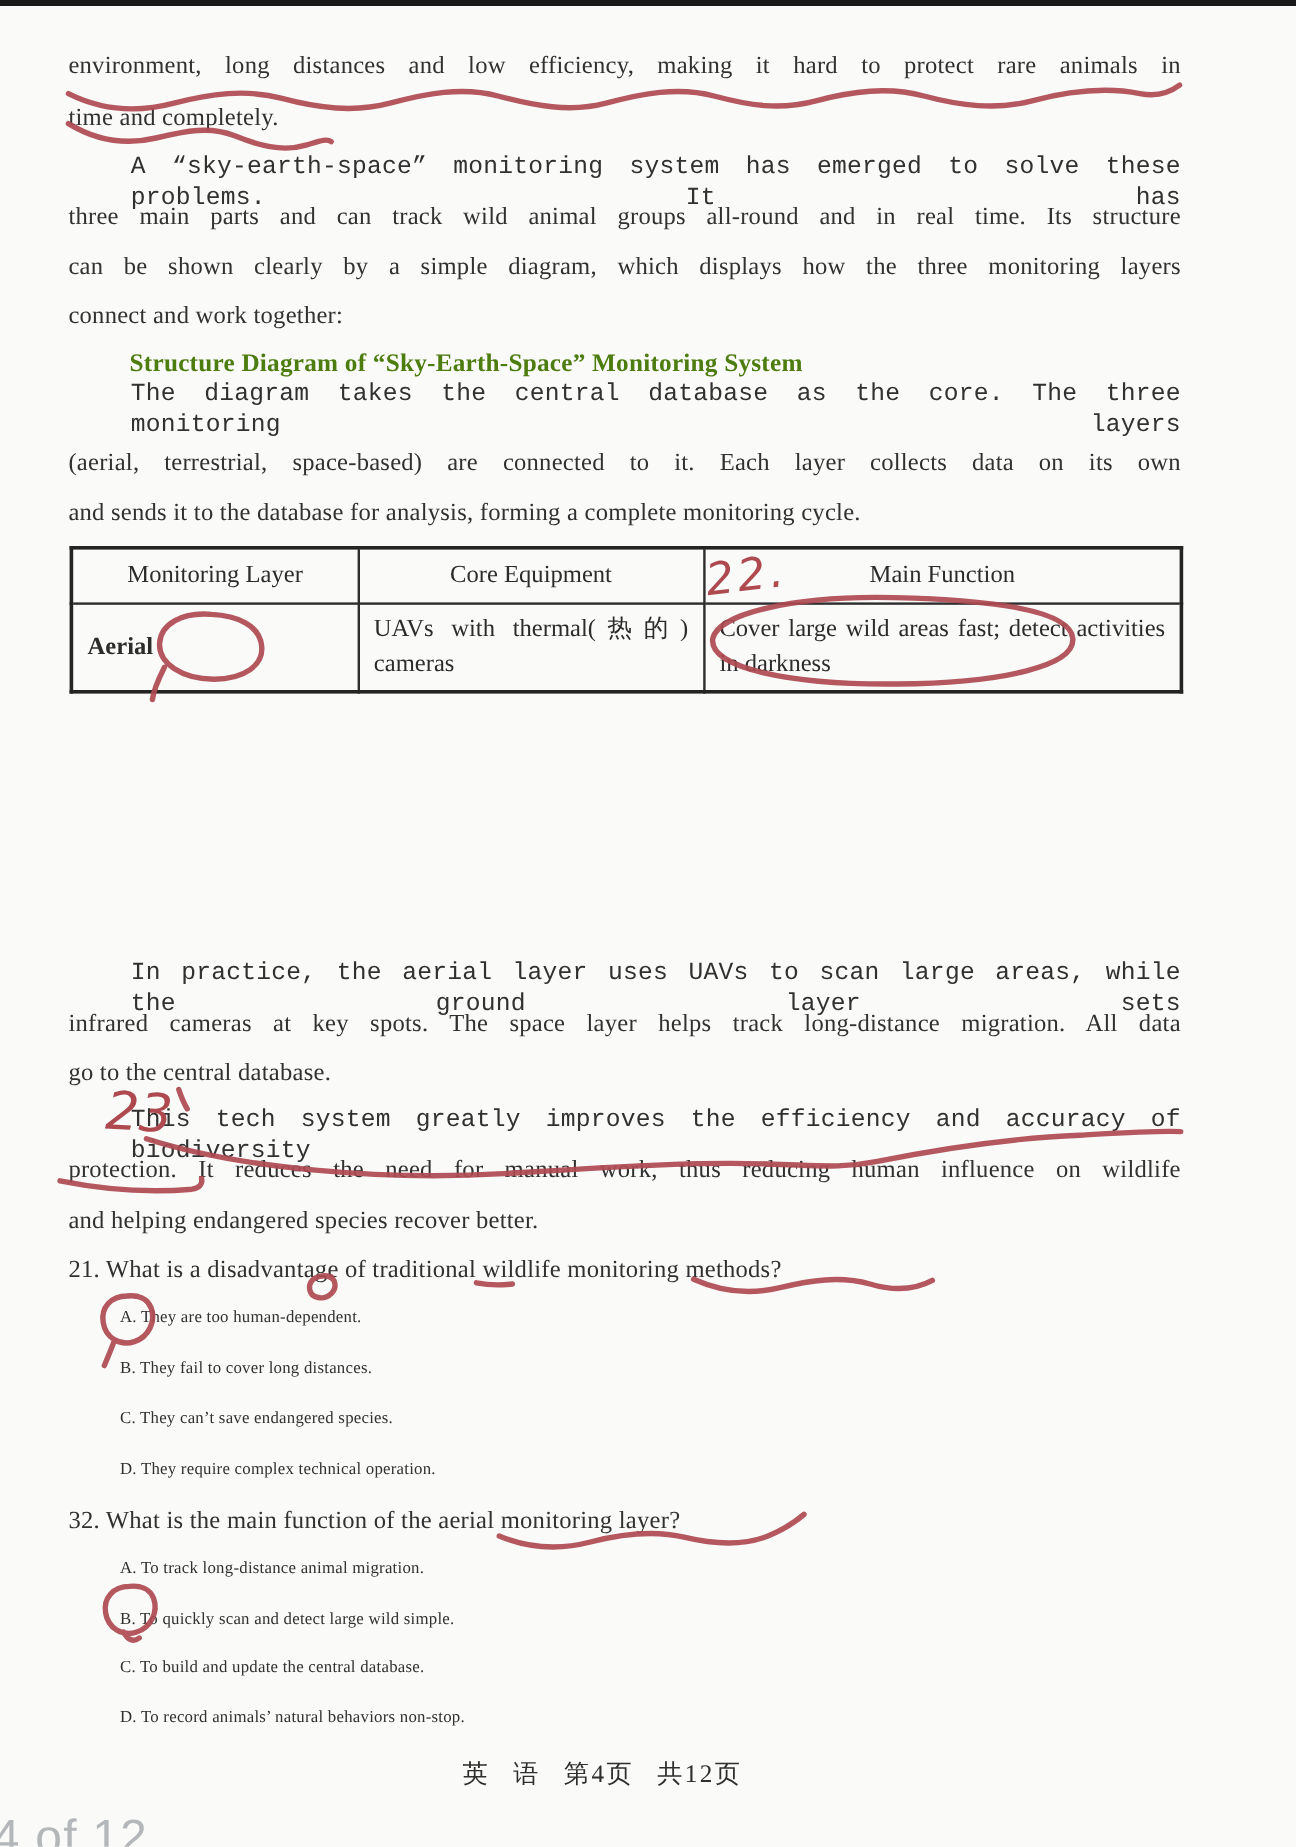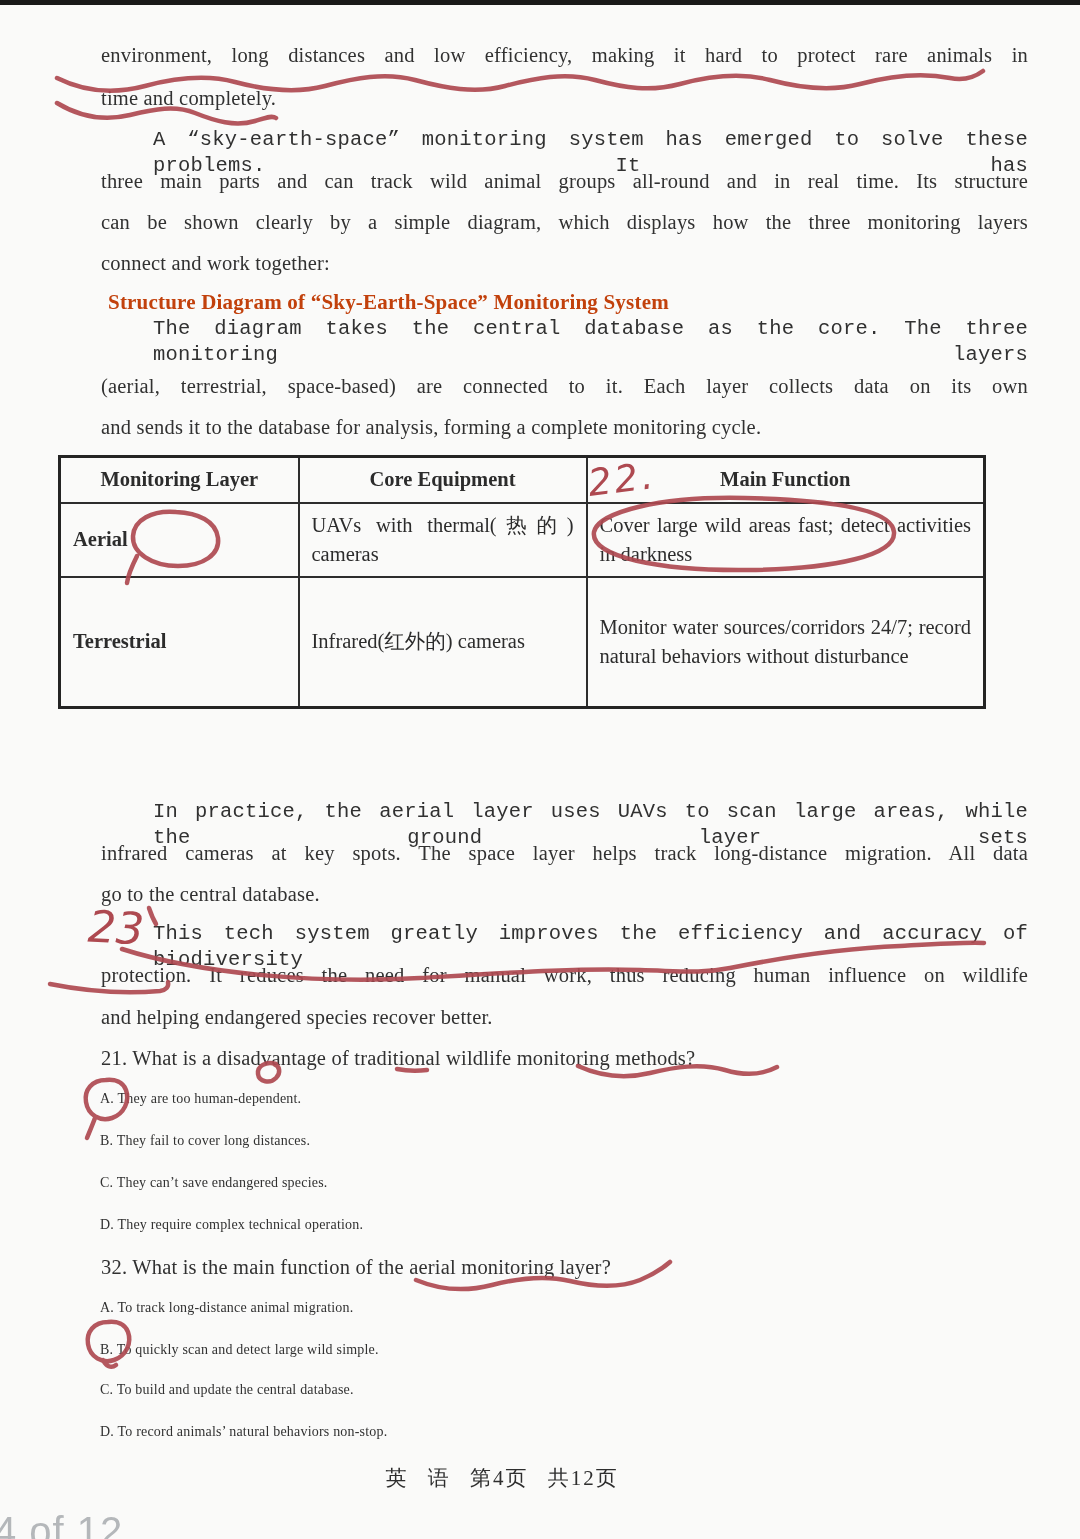--- a/index.html
+++ b/index.html
@@ -6,43 +6,42 @@
   body{
     width:1080px;height:1539px;position:relative;overflow:hidden;
     background:#fafaf9;color:#313131;
     font-family:"Liberation Serif","DejaVu Serif",serif;
   }
   .topstrip{position:absolute;top:0;left:0;width:1080px;height:5px;background:#191919;}
   .ln{
     position:absolute;left:57px;width:927px;box-sizing:border-box;
     font-size:20.5px;line-height:26px;white-space:normal;
     letter-spacing:0.2px;
-    margin-left:44px;
   }
   .j{text-align:justify;text-align-last:justify;}
   .ind{padding-left:52px;font-family:Liberation Mono, monospace;}
   .ttl{
     position:absolute;left:108px;font-size:21px;font-weight:bold;
-    letter-spacing:0.2px;color:#c2410c;
+    letter-spacing:0.2px;color:#4d7c0f;
   }
   .opt{
     position:absolute;left:100px;font-size:14px;line-height:26px;
     letter-spacing:0.2px;white-space:nowrap;
   }
   table.mon{
     position:absolute;left:58px;top:455px;width:925px;
     border-collapse:collapse;table-layout:fixed;
     font-size:20.5px;color:#2c2c2c;
   }
   table.mon td,table.mon th{
     border:2px solid #2d2d2d;padding:6px 12px;vertical-align:middle;
     line-height:29px;
   }
   table.mon{border:3px solid #242424;}
-  th.hd{font-weight:bold;text-align:center;font-size:20.5px;padding:4px 6px;}
+  th.hd{font-weight:normal;text-align:center;font-size:20.5px;padding:4px 6px;}
   td.layer{font-weight:bold;}
   td.body-cell{text-align:justify;}
   .footer{
     position:absolute;left:0;top:1464px;width:1004px;text-align:center;
     font-size:21px;color:#2e2e2e;word-spacing:12px;letter-spacing:2px;
   }
   .viewer-ind{
     position:absolute;left:-6px;top:1509px;
     font-family:"Liberation Sans","DejaVu Sans",sans-serif;
     font-size:40px;color:#b4b7ba;letter-spacing:1px;
@@ -85,25 +84,20 @@
   <tbody>
       <tr style="height:46px">
     <th class="hd">Monitoring Layer</th>
     <th class="hd">Core Equipment</th>
     <th class="hd">Main Function</th>
   </tr>
   <tr style="height:74px">
     <td class="layer">Aerial</td>
     <td class="body-cell">UAVs with thermal(热的) cameras</td>
     <td class="body-cell">Cover large wild areas fast; detect activities in darkness</td>
-  </tr>
-  <tr style="height:131px">
-    <td class="layer">Terrestrial</td>
-    <td class="body-cell">Infrared(红外的) cameras</td>
-    <td class="body-cell">Monitor water sources/corridors 24/7; record natural behaviors without disturbance</td>
   </tr>
 </tbody>
   </table>
 
 <div class="ln j ind" style="top:799px">In practice, the aerial layer uses UAVs to scan large areas, while the ground layer sets</div>
 <div class="ln j" style="top:840px">infrared cameras at key spots. The space layer helps track long-distance migration. All data</div>
 <div class="ln" style="top:881px">go to the central database.</div>
 
 <div class="ln j ind" style="top:921px">This tech system greatly improves the efficiency and accuracy of biodiversity</div>
 <div class="ln j" style="top:962px">protection. It reduces the need for manual work, thus reducing human influence on wildlife</div>

